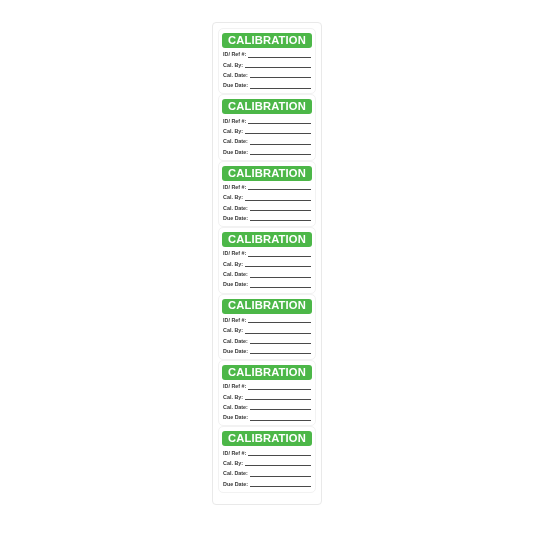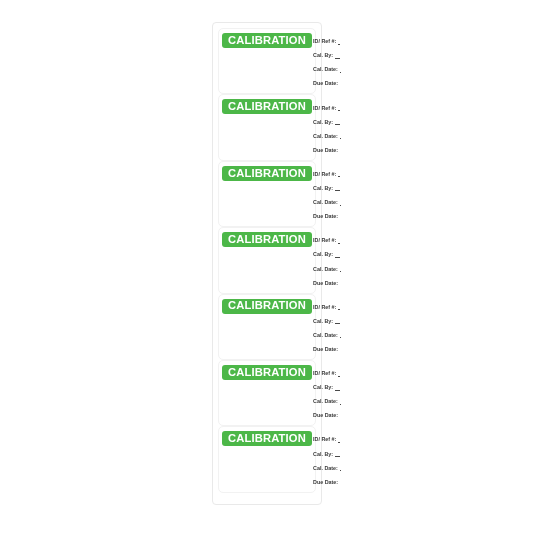--- a/index.html
+++ b/index.html
@@ -35,21 +35,21 @@
   
   .label-card {
     box-sizing: border-box;
     width: 100%;
     height: 66.4px;
     background: #ffffff;
     border: 1px solid #f2f2f2;
     border-radius: 5px;
     padding: 4px 3px 3px 3px;
     display: flex;
-    flex-direction: row;
+    flex-direction: column;
   }
 
   .label-header {
     box-sizing: border-box;
     width: 100%;
     height: 15px;
     background: #4CB748;
     border-radius: 3px;
     display: flex;
     align-items: center;

